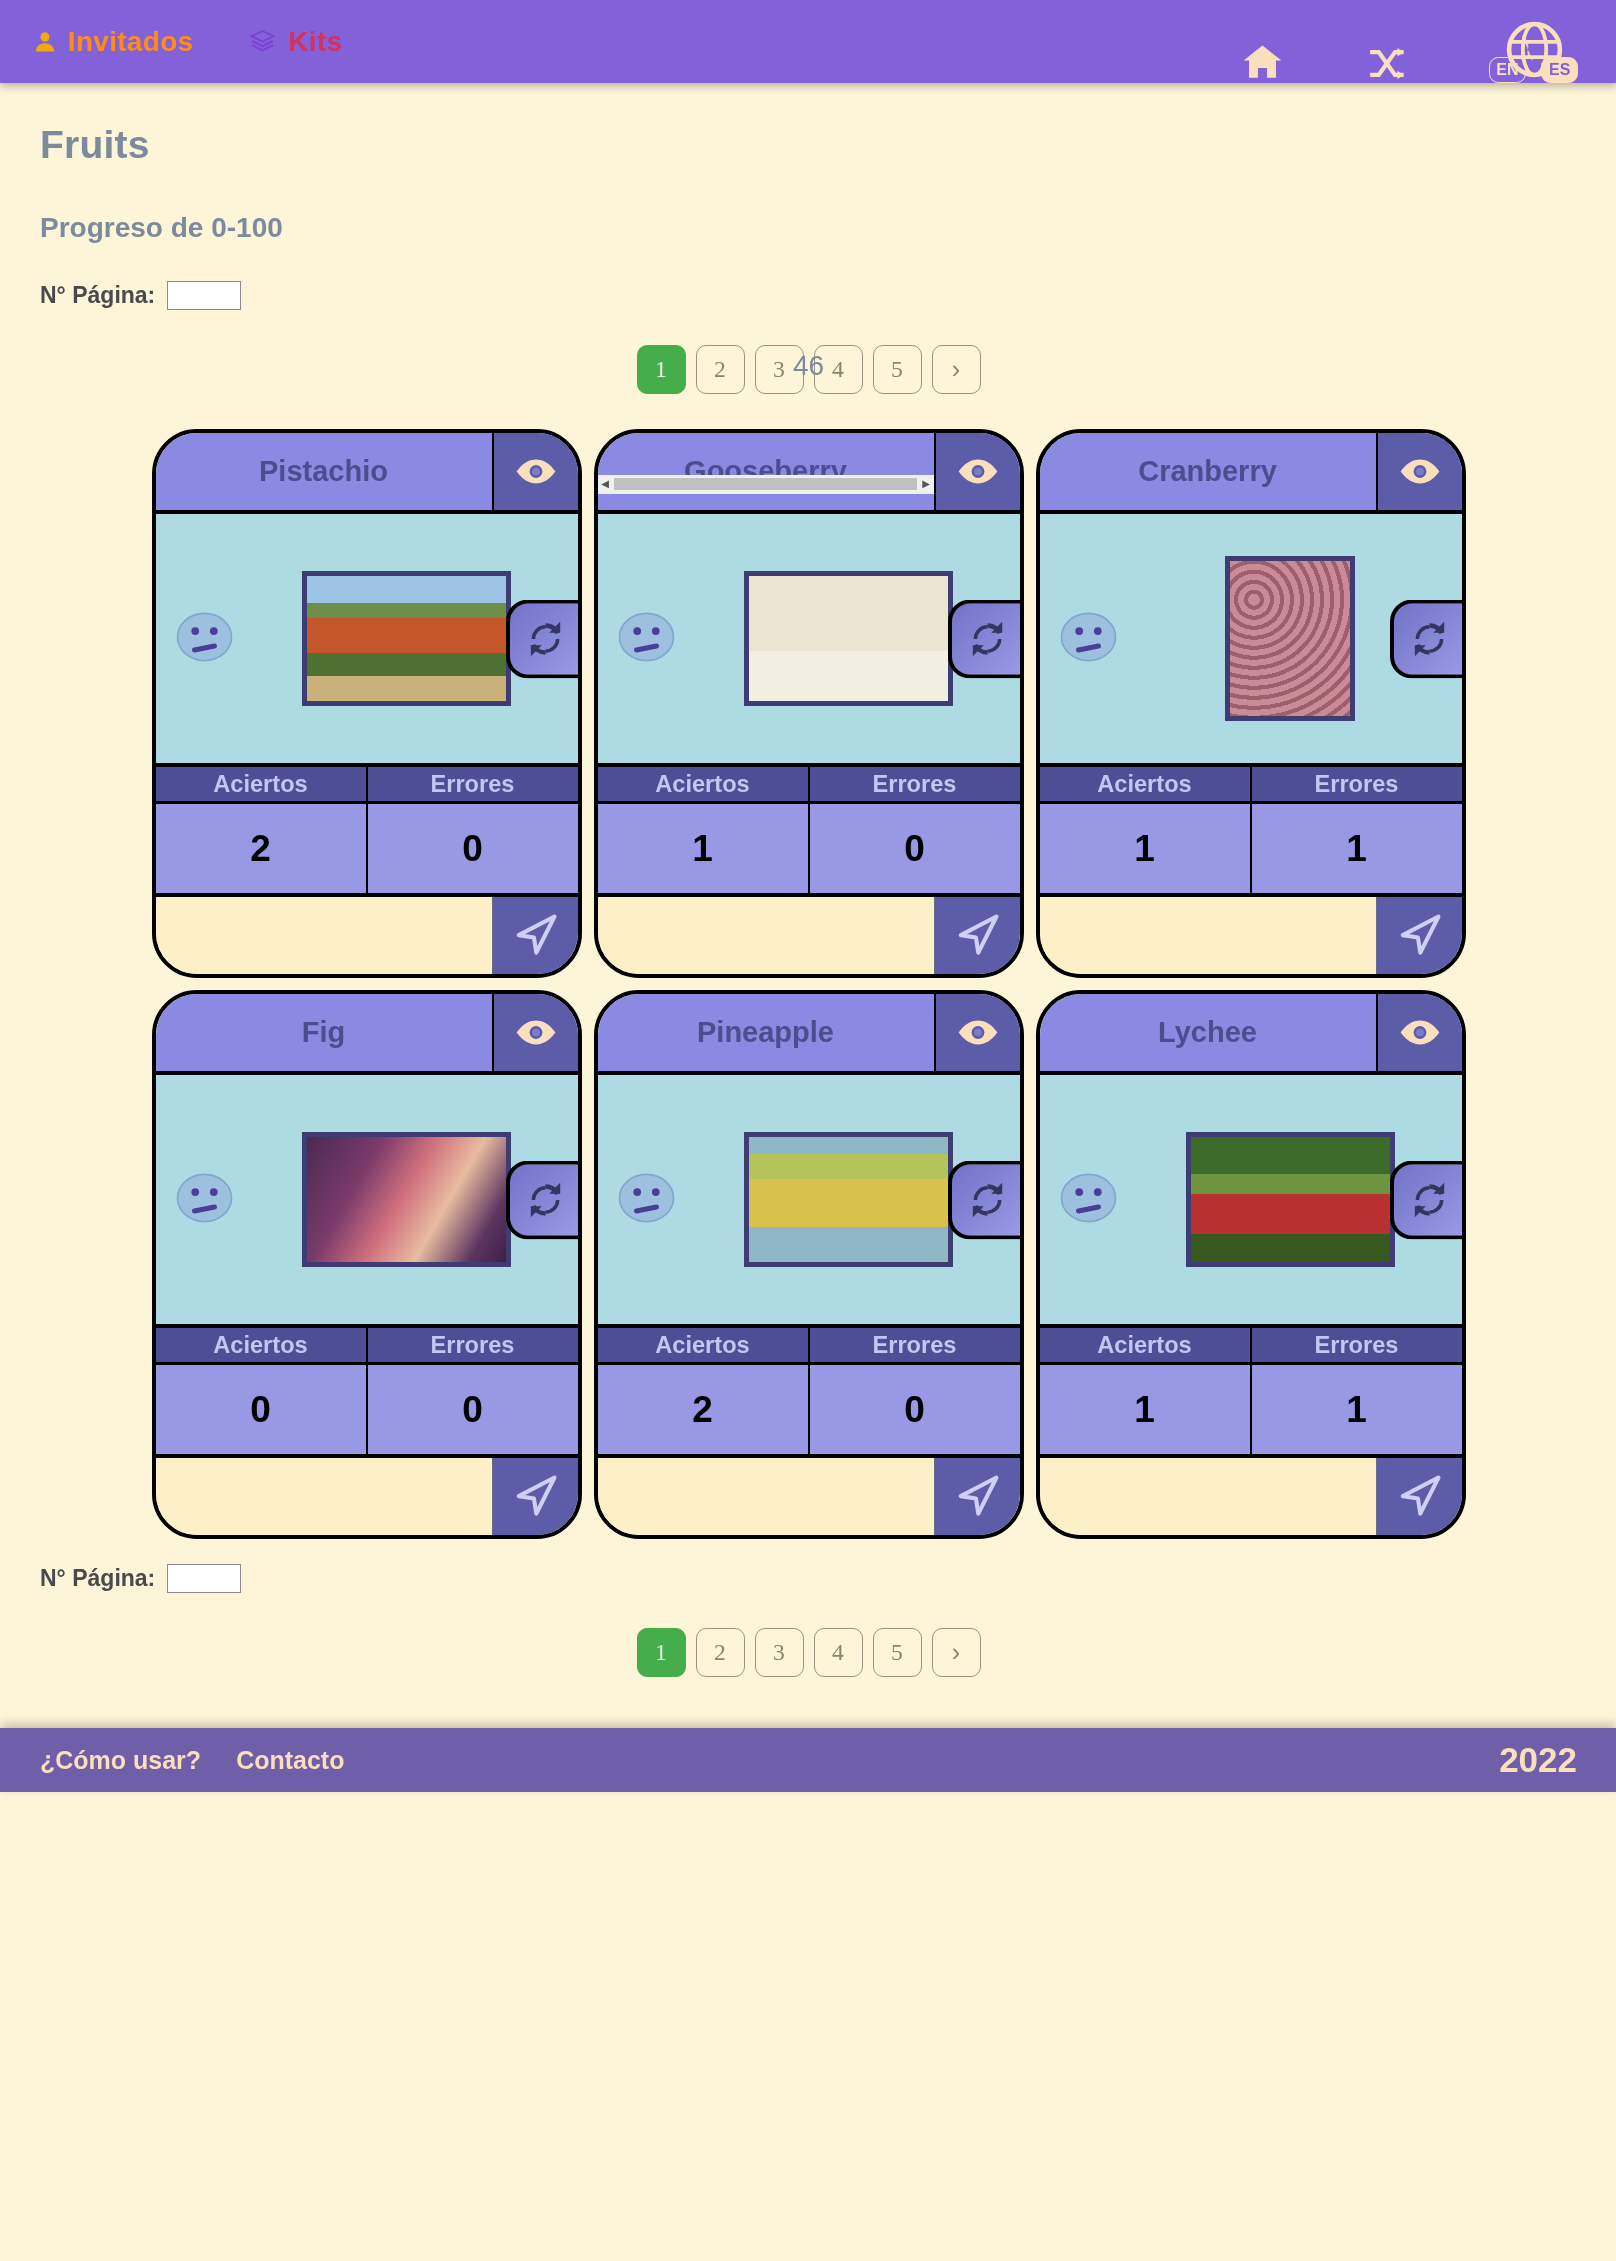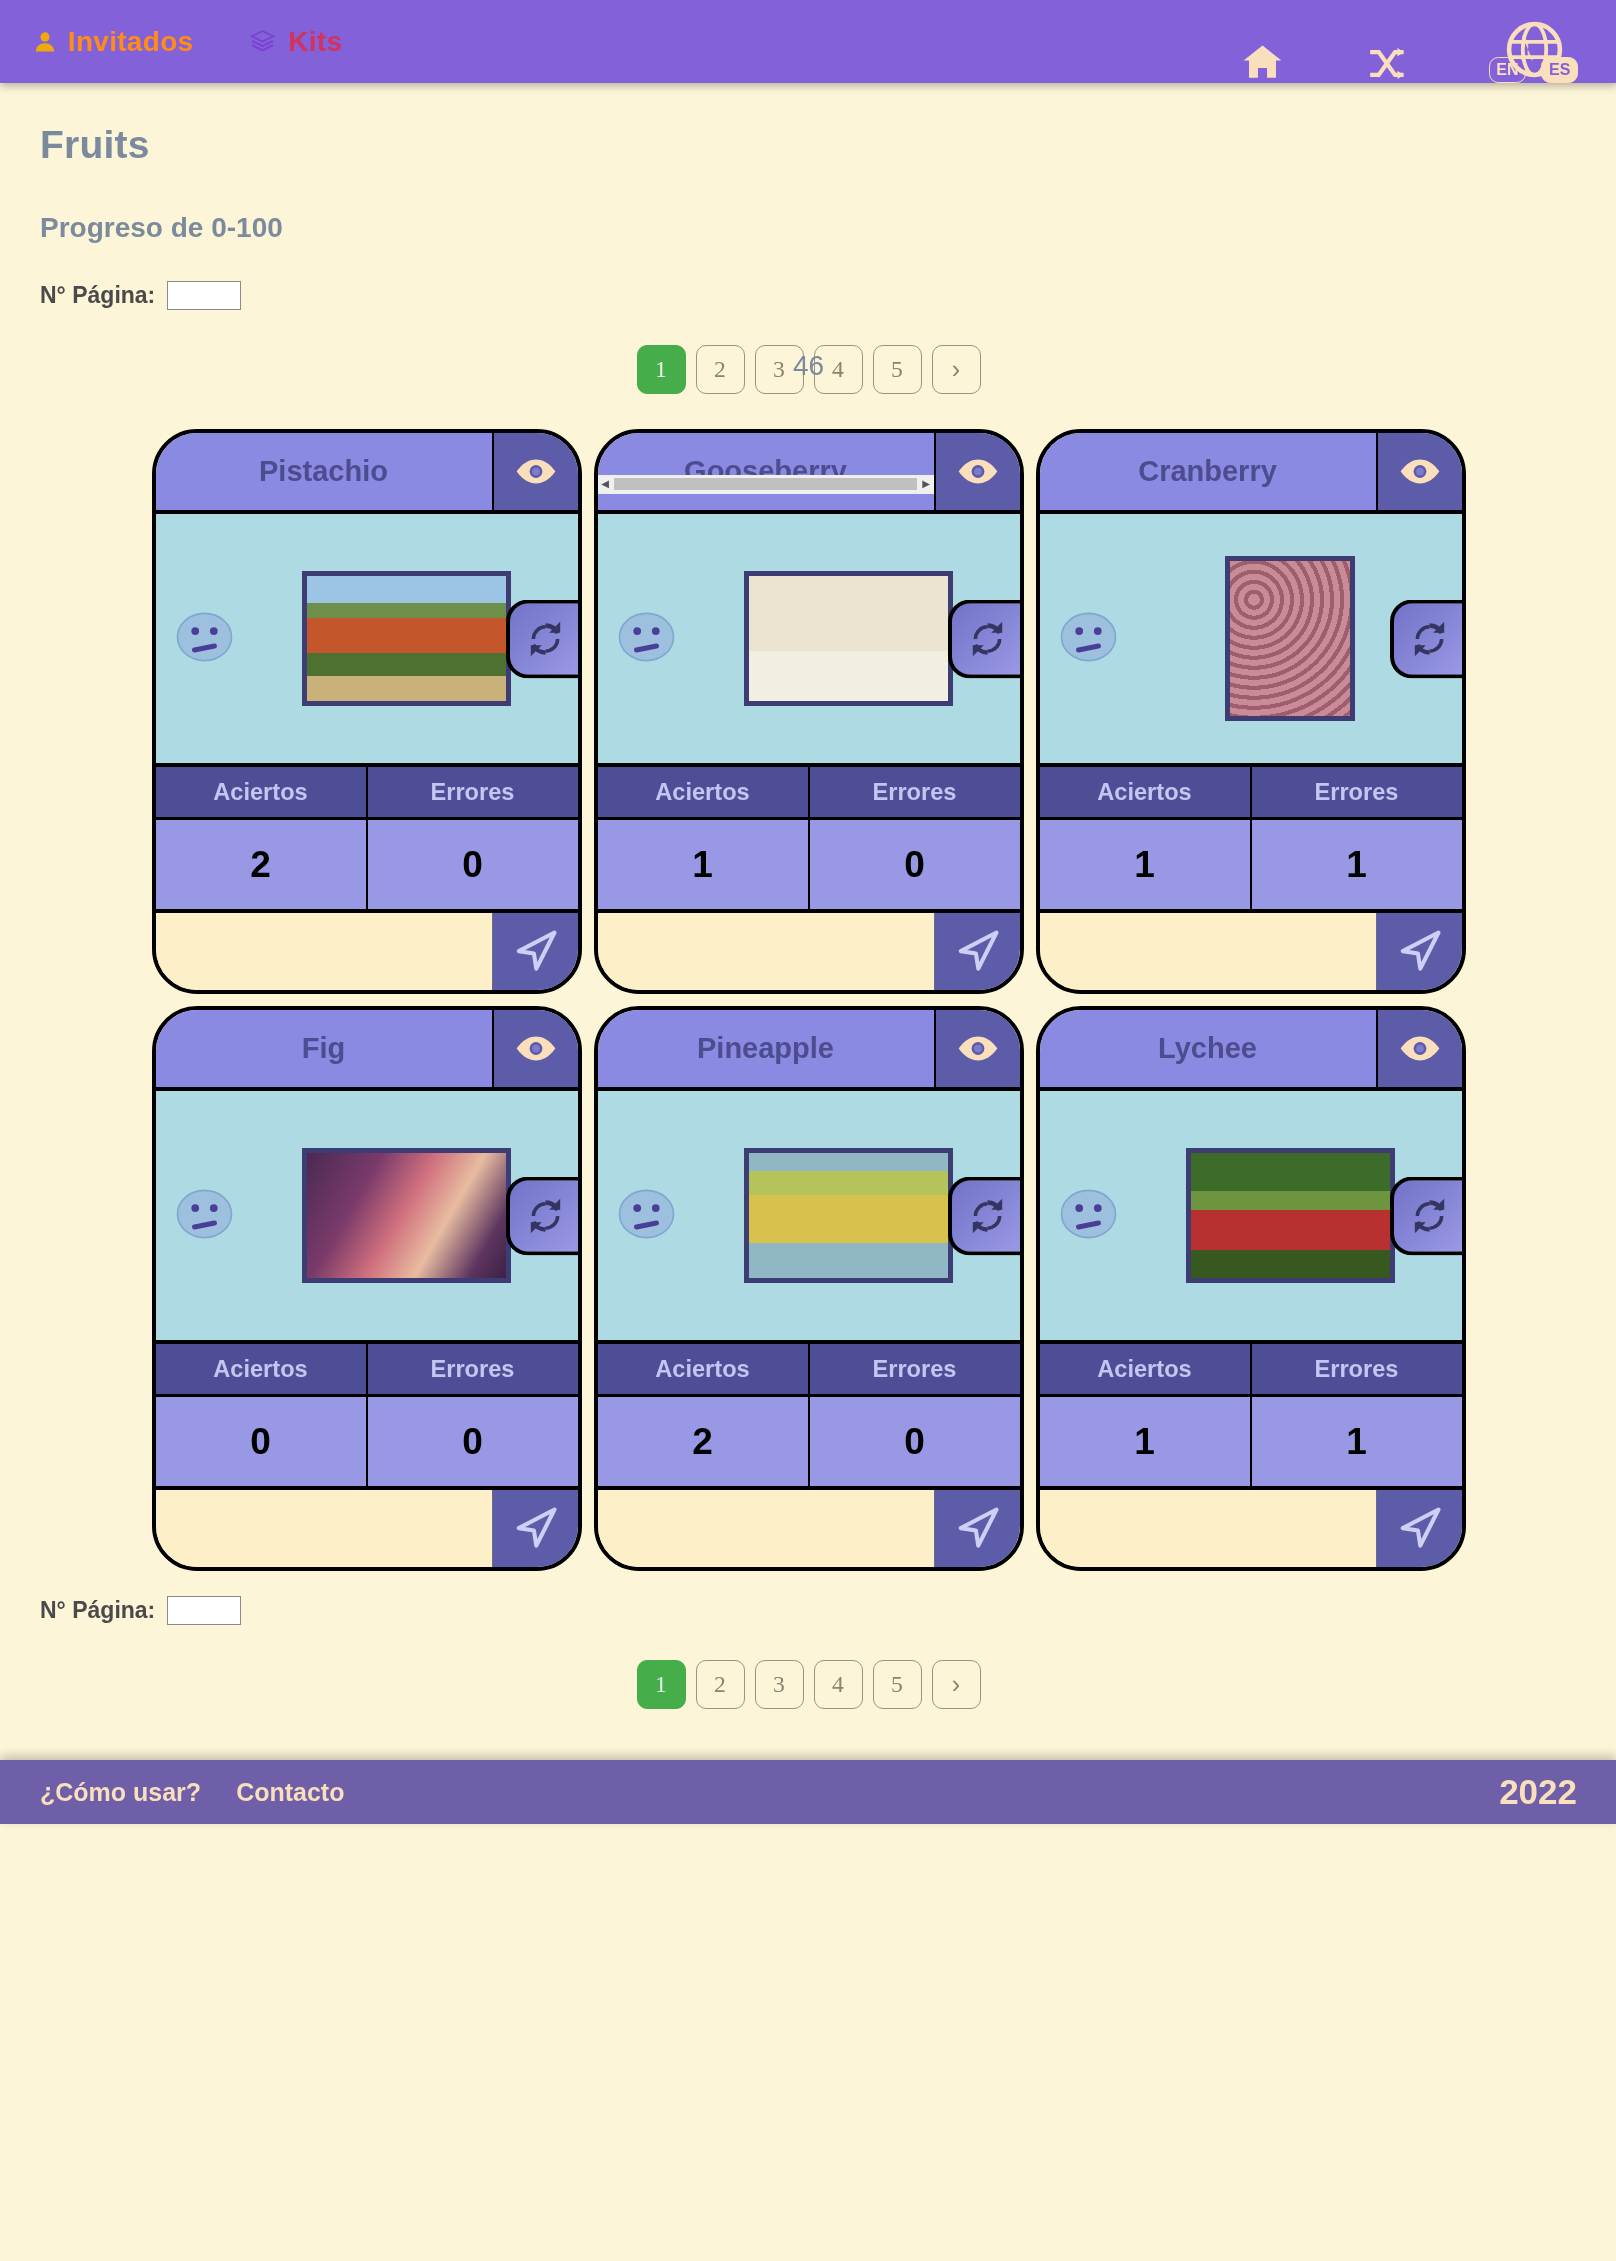--- a/index.html
+++ b/index.html
@@ -162,21 +162,21 @@
     position: absolute; right: -4.2px; top: 50%; transform: translateY(-50%);
     width: 76px; height: 79px;
     background: linear-gradient(135deg,#7272c8,#9a9ae6);
     border: 4.2px solid #000; border-right: none;
     border-radius: 22px 0 0 22px;
     display: flex; align-items: center; justify-content: center;
     cursor: pointer;
   }
 
   .score-head {
-    display: flex; height: 53px; background: #4e4e96;
+    display: flex; height: 37px; background: #4e4e96;
     border-bottom: 3.4px solid #000;
   }
   .score-head div {
     flex: 1; display: flex; align-items: center; justify-content: center;
     color: #c5c5f2; font-size: 23.6px; font-weight: bold;
   }
   .score-head div:first-child { border-right: 2.5px solid #000; }
   .score-vals {
     display: flex; height: 93px; background: #9898e5;
     border-bottom: 4.2px solid #000;

